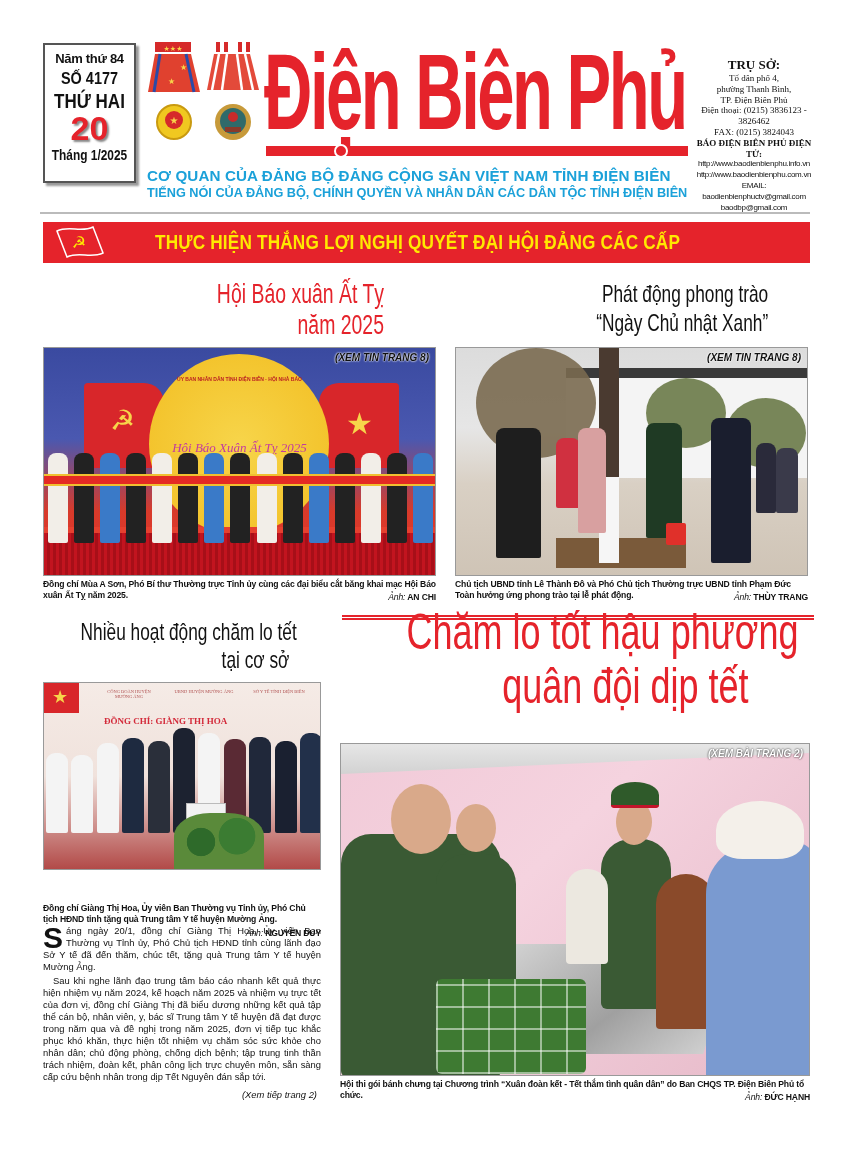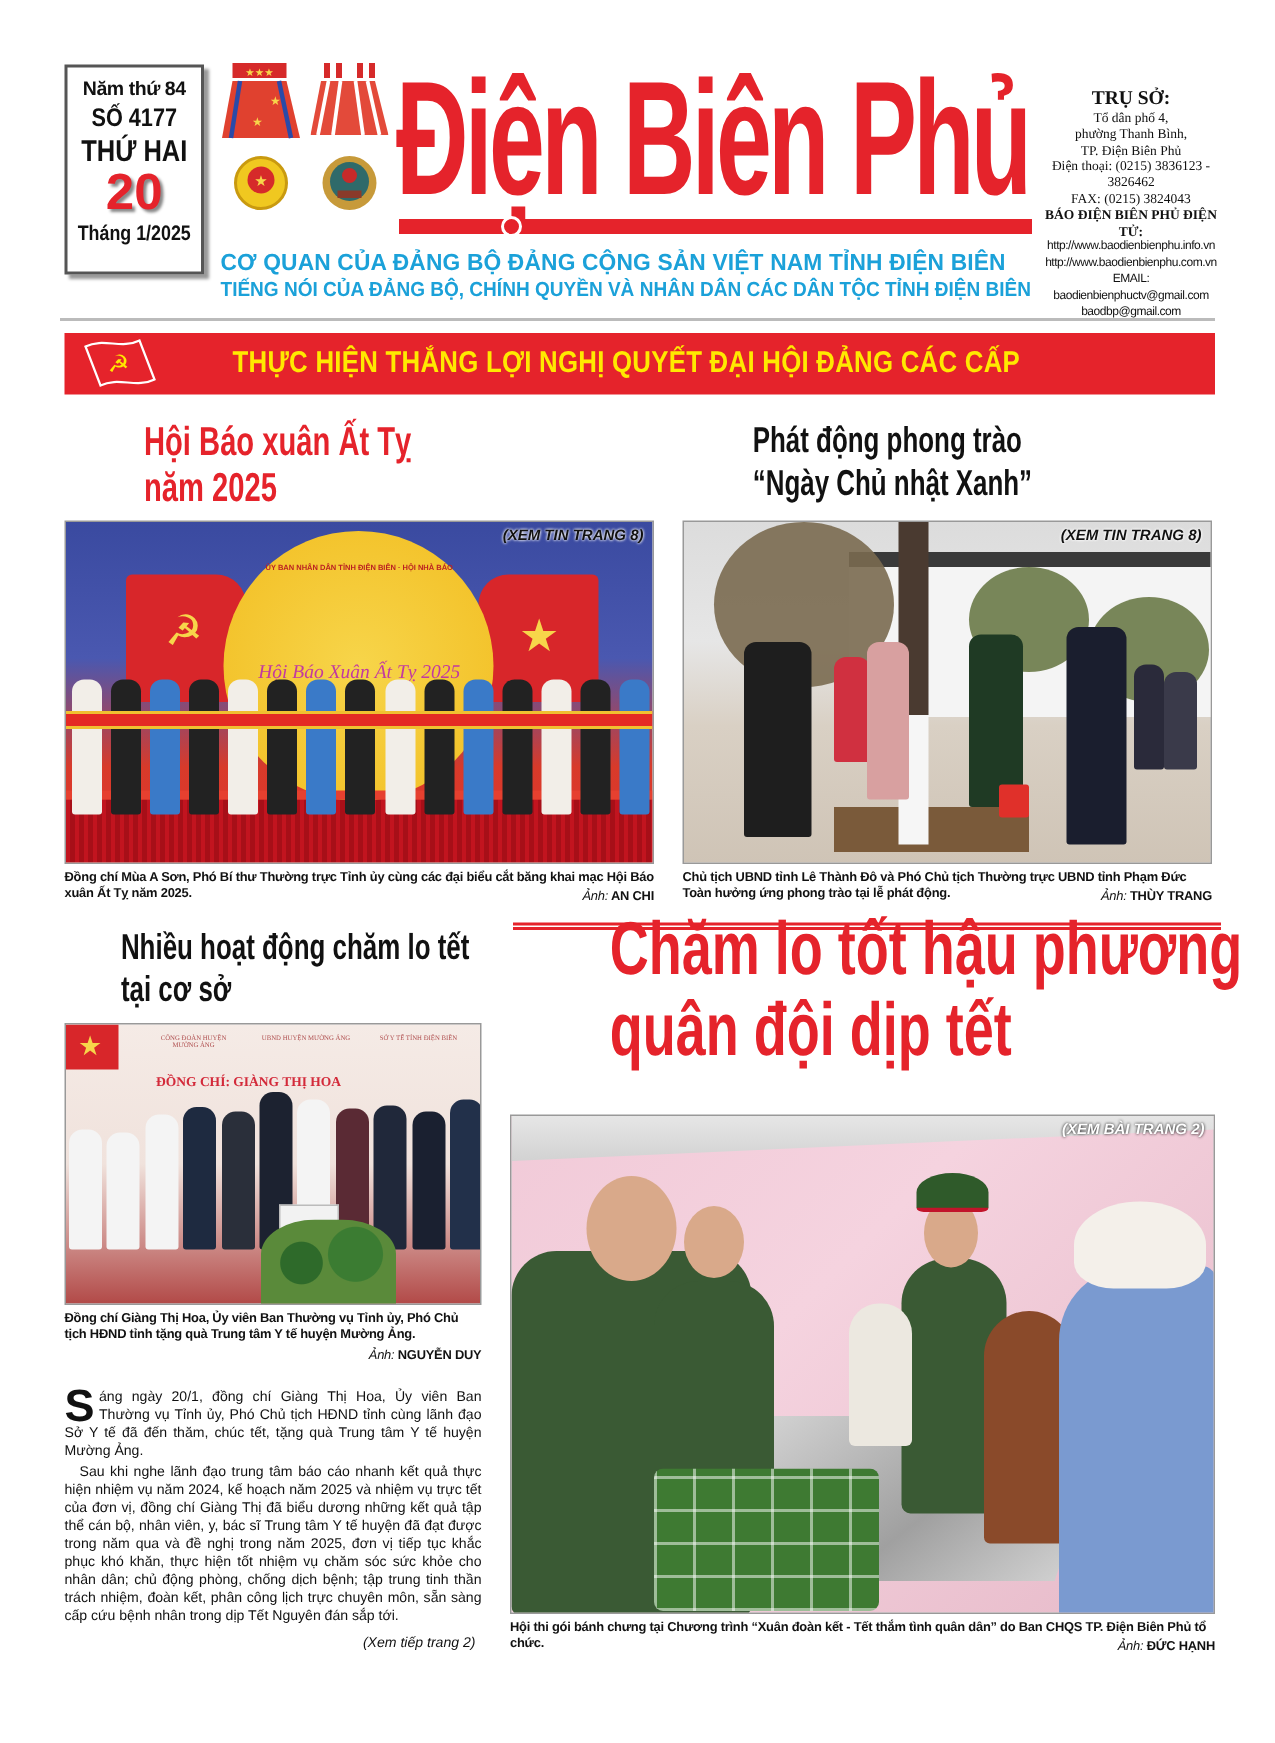--- a/index.html
+++ b/index.html
@@ -52,21 +52,21 @@
     position: absolute; left: 43px; top: 222px; width: 767px; height: 41px; background: #e5232b;
   }
   .banner .flag { position: absolute; left: 12px; top: 3px; width: 50px; height: 34px; }
   .banner .text {
     position: absolute; left: 112px; top: 9px; color: #ffe900; font-weight: bold; font-size: 20px;
     white-space: nowrap; transform: scaleX(0.86); transform-origin: left; letter-spacing: 0.2px;
   }
 
   
   .hl {
-    position: absolute; text-align: left; font-weight: bold; font-family: "Liberation Sans", sans-serif;
+    position: absolute; text-align: right; font-weight: normal; font-family: "Liberation Sans", sans-serif;
     white-space: nowrap;
   }
   .hl span { display: block; transform: scaleX(0.72); }
   .hl.red { color: #e5232b; }
   .hl.blk { color: #111; }
   .hl-a { left: 40px; top: 279px; width: 400px; font-size: 27px; line-height: 31px; }
   .hl-b { left: 450px; top: 279px; width: 370px; font-size: 24px; line-height: 29px; }
   .hl-c { left: 40px; top: 618px; width: 290px; font-size: 24px; line-height: 28px; }
   .hl-d { left: 340px; top: 605px; width: 475px; font-size: 50px; line-height: 54px; }
   .redrules { position: absolute; left: 342px; top: 615px; width: 472px; height: 5px; border-top: 2px solid #e5232b; border-bottom: 2px solid #e5232b; }
@@ -128,21 +128,21 @@
 
   
   .cap {
     position: absolute; font-size: 8.6px; line-height: 11px; font-weight: bold; color: #111;
     letter-spacing: -0.15px;
   }
   .cap .credit { position: absolute; right: 0; bottom: 0; }
   .cap .credit i { font-weight: normal; }
   .cap-a { left: 43px; top: 579px; width: 393px; height: 24px; }
   .cap-b { left: 455px; top: 579px; width: 353px; height: 24px; }
-  .cap-c { left: 43px; top: 873px; width: 278px; height: 36px; }
+  .cap-c { left: 43px; top: 903px; width: 278px; height: 36px; }
   .cap-c .credit { bottom: 0; }
   .cap-d { left: 340px; top: 1079px; width: 470px; height: 24px; }
 
   
   .article {
     position: absolute; left: 43px; top: 925px; width: 278px; font-size: 9.4px; line-height: 12px;
     text-align: justify; color: #111;
   }
   .article p { text-indent: 10px; }
   .article p.first { text-indent: 0; }

